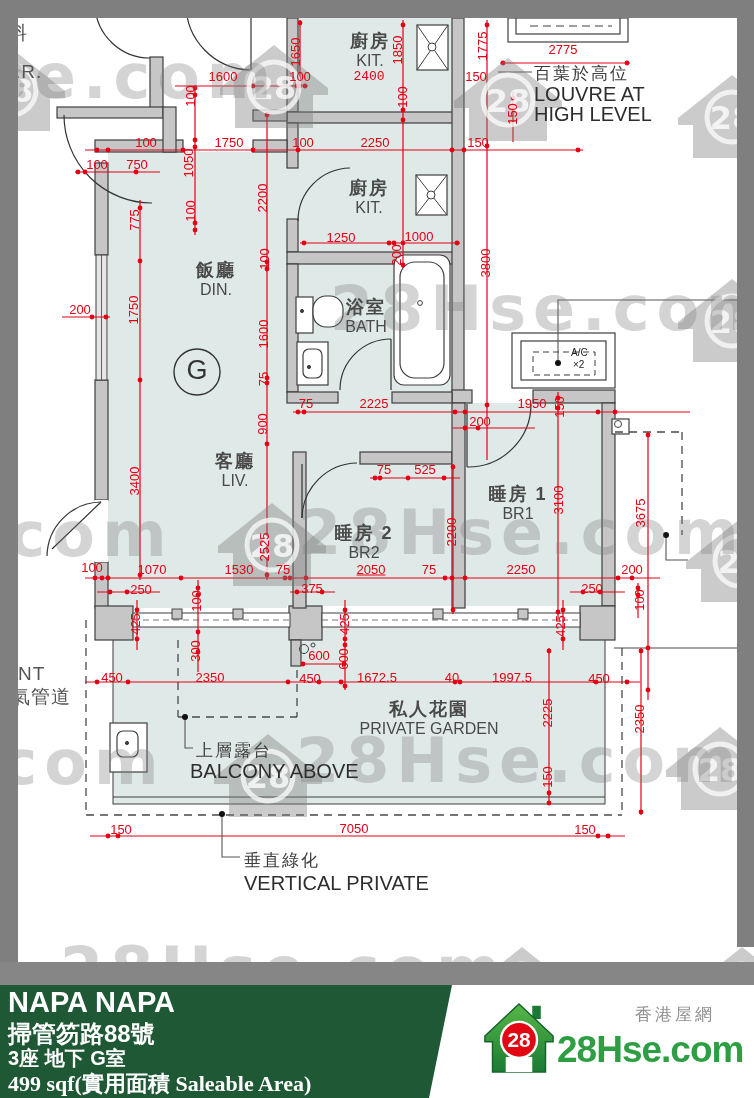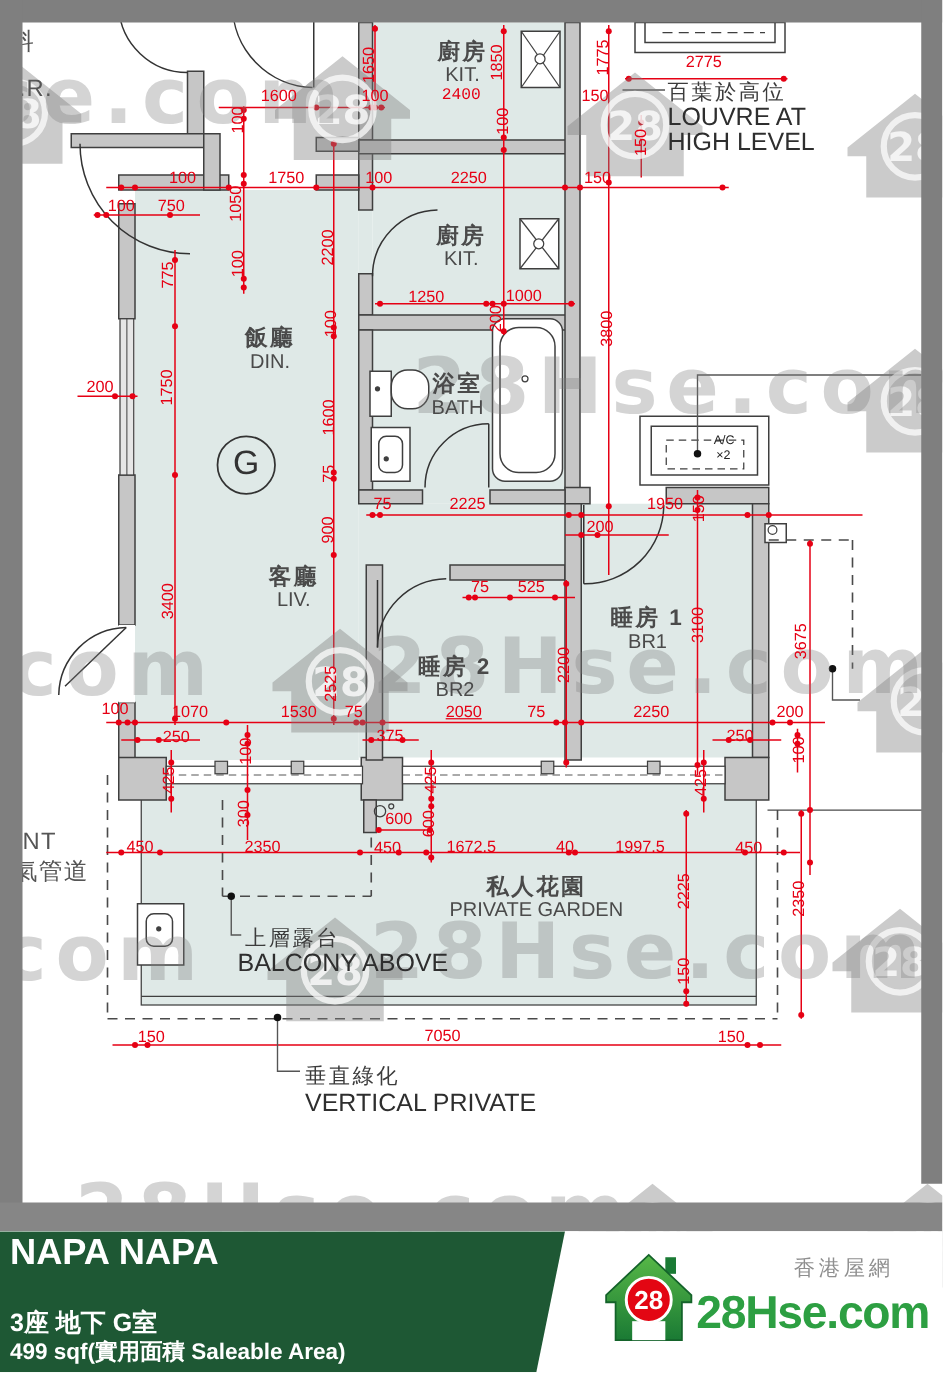--- a/index.html
+++ b/index.html
@@ -32,21 +32,21 @@
   .ann-out{font-size:19px;color:#555;letter-spacing:1px;}
   .g-mark{font-size:27px;color:#333;transform:translate(-50%,-54%);}
   
   #footer{position:absolute;left:0;top:985px;width:754px;height:113px;background:#fff;}
   #green-bar{position:absolute;left:0;top:0;width:754px;height:113px;background:#1e5834;
              clip-path:polygon(0 0,452px 0,429px 113px,0 113px);}
   .f-text{position:absolute;left:8px;color:#fff;font-weight:bold;white-space:nowrap;}
   #f-title{top:1px;font-size:29px;}
   #f-addr{top:33px;font-size:24px;}
   #f-unit{top:60px;font-size:20px;}
-  #f-area{top:84px;font-size:18px;}
+  #f-area{top:84px;font-size:22px;font-family:Liberation Serif, serif;}
   #logo{position:absolute;left:483px;top:16px;width:271px;height:90px;}
   #logo-brand{position:absolute;left:74px;top:28px;font-size:37px;font-weight:bold;color:#2d9f42;letter-spacing:-1px;}
   #logo-tagline{position:absolute;left:152px;top:2px;font-size:17px;color:#8f8f8f;letter-spacing:3px;}
 </style>
 </head>
 <body>
 
 <div id="canvas">
 
   <svg id="plan-svg" width="754" height="1098" viewBox="0 0 754 1098">
@@ -516,20 +516,21 @@
     </div>
 
   <div id="frame-top" class="frame"></div>
   <div id="frame-left" class="frame"></div>
   <div id="frame-right" class="frame"></div>
   <div id="frame-bottom" class="frame"></div>
 
   <div id="footer">
     <div id="green-bar"></div>
     <div id="f-title" class="f-text">NAPA NAPA</div>
+    <div id="f-addr" class="f-text">掃管笏路88號</div>
     <div id="f-unit" class="f-text">3座 地下 G室</div>
     <div id="f-area" class="f-text">499 sqf(實用面積 Saleable Area)</div>
     <div id="logo">
       <svg width="72" height="74" viewBox="0 0 76 76">
         <defs>
           <linearGradient id="hg" x1="0" y1="0" x2="0" y2="1">
             <stop offset="0" stop-color="#57b847"></stop>
               <stop offset="1" stop-color="#1a7a34"></stop>
           </linearGradient>
         </defs>

